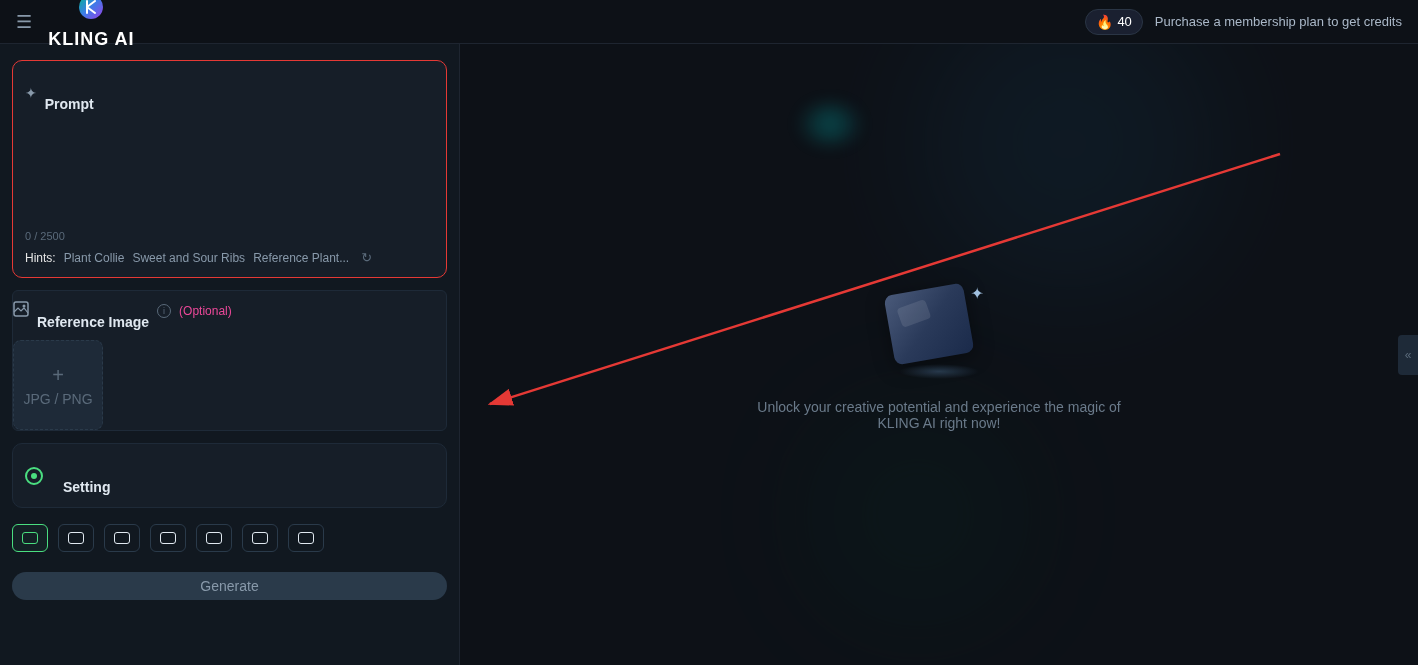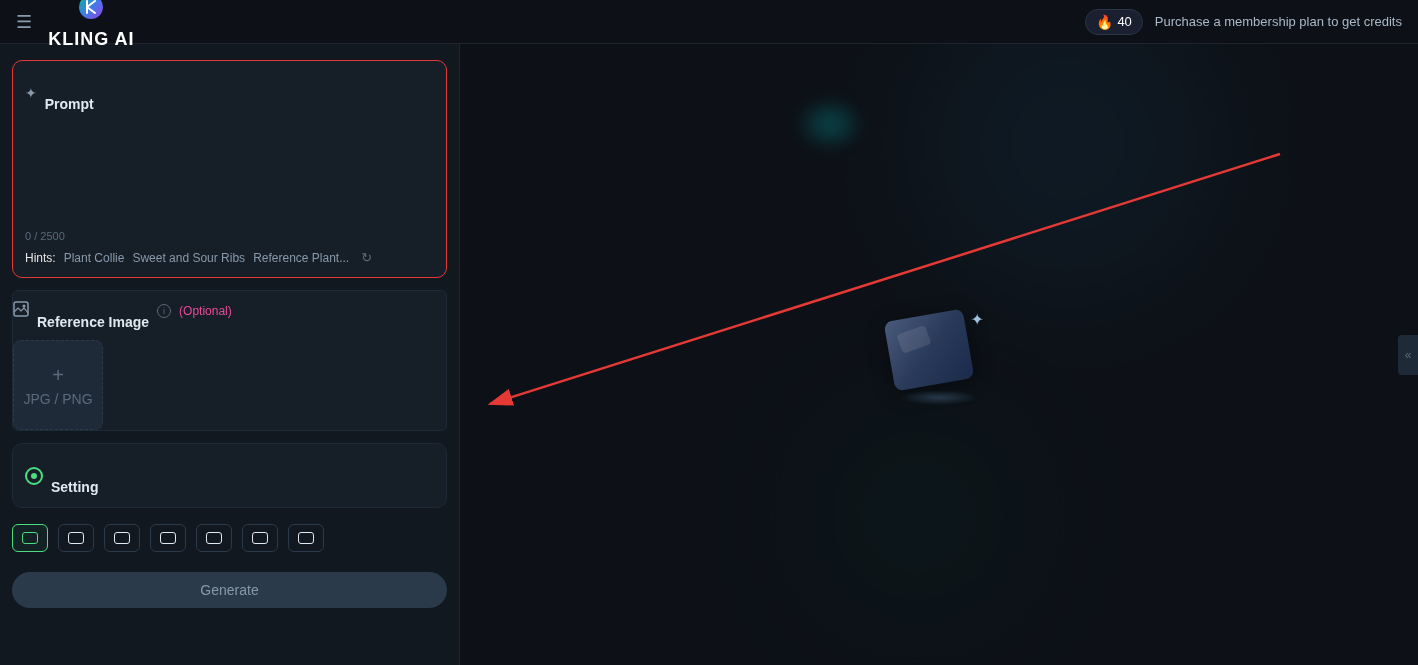--- a/index.html
+++ b/index.html
@@ -217,21 +217,21 @@
     
     .setting-section {
       border-radius: 10px;
       background: #161e28;
       padding: 12px;
       border: 1px solid #1e2a38;
     }
     .setting-header {
       display: flex;
       align-items: center;
-      gap: 8px;
+      gap: 20px;
     }
     .setting-circle-icon {
       width: 18px;
       height: 18px;
       border-radius: 50%;
       border: 2px solid #4ade80;
       display: flex;
       align-items: center;
       justify-content: center;
     }
@@ -271,21 +271,21 @@
       border-radius: 3px;
       border: 1.5px solid #e0e8f0;
     }
     .toolbar-btn.active .toolbar-btn-inner {
       border-color: #4ade80;
     }
 
     
     .generate-btn {
       width: 100%;
-      height: 36px;
+      height: 28px;
       background: #2a3a4a;
       border: none;
       border-radius: 20px;
       color: #8899aa;
       font-size: 14px;
       font-weight: 500;
       cursor: pointer;
       margin-top: 4px;
     }
 
@@ -537,20 +537,21 @@
 
     <div class="center-content">
 
       <div class="gem-container">
         <div class="gem-shape">
           <div class="gem-shine"></div>
         </div>
         <span class="gem-sparkle">✦</span>
         <div class="gem-shadow"></div>
       </div>
+      <span class="unlock-text">Unlock your creative potential and experience the magic of KLING AI right now!</span>
     </div>
 
     <svg class="arrow-overlay" viewBox="0 0 958 621" preserveAspectRatio="none">
 
       <defs>
         <marker id="arrowhead" markerWidth="10" markerHeight="7" refX="9" refY="3.5" orient="auto">
           <polygon points="0 0, 10 3.5, 0 7" fill="#e53935"></polygon>
         </marker>
       </defs>
 

